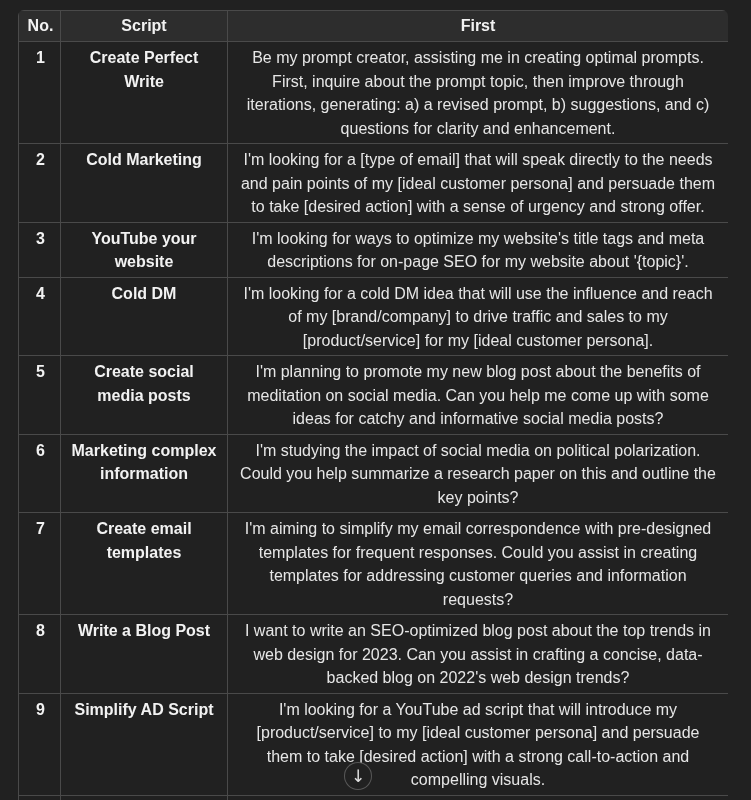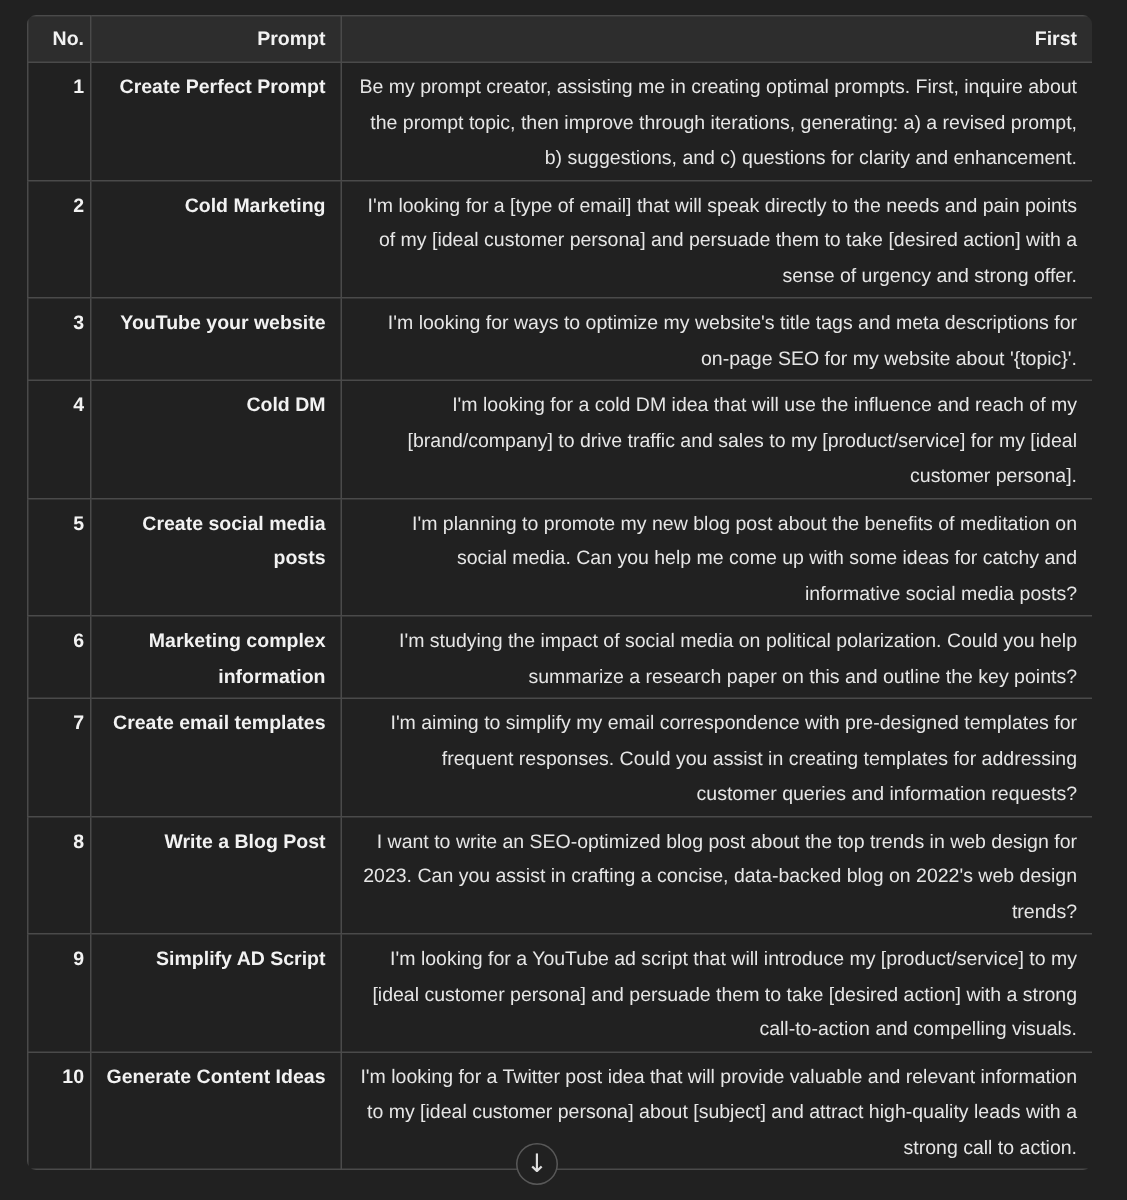--- a/index.html
+++ b/index.html
@@ -24,22 +24,22 @@
   }
   table.prompt-table {
     width: 100%;
     border-collapse: collapse;
     table-layout: fixed;
   }
   .prompt-table th,
   .prompt-table td {
     border: 1px solid #4a4a4a;
     vertical-align: top;
-    text-align: right;
-    font-size: 13px;
+    text-align: center;
+    font-size: 16px;
     line-height: 23.5px;
     color: #e6e6e6;
     padding: 4px 10px 3px 10px;
     overflow-wrap: break-word;
   }
   .prompt-table th {
     background: #2d2d2d;
     color: #f2f2f2;
     font-weight: 700;
     padding: 3px 10px 3px 10px;
@@ -86,28 +86,28 @@
 <div class="table-wrap">
   <table class="prompt-table">
     <colgroup>
       <col class="col-no">
       <col class="col-heading">
       <col class="col-prompt">
     </colgroup>
     <thead>
       <tr>
         <th>No.</th>
-        <th>Prompt</th>
+        <th>Script</th>
         <th>First</th>
       </tr>
     </thead>
     <tbody id="table-body">
   <tr>
     <td class="cell-no">1</td>
-    <td class="cell-heading">Create Perfect Prompt</td>
+    <td class="cell-heading">Create Perfect Write</td>
     <td class="cell-prompt">Be my prompt creator, assisting me in creating optimal prompts. First, inquire about the prompt topic, then improve through iterations, generating: a) a revised prompt, b) suggestions, and c) questions for clarity and enhancement.</td>
   </tr>
 
   <tr>
     <td class="cell-no">2</td>
     <td class="cell-heading">Cold Marketing</td>
     <td class="cell-prompt">I'm looking for a [type of email] that will speak directly to the needs and pain points of my [ideal customer persona] and persuade them to take [desired action] with a sense of urgency and strong offer.</td>
   </tr>
 
   <tr>

